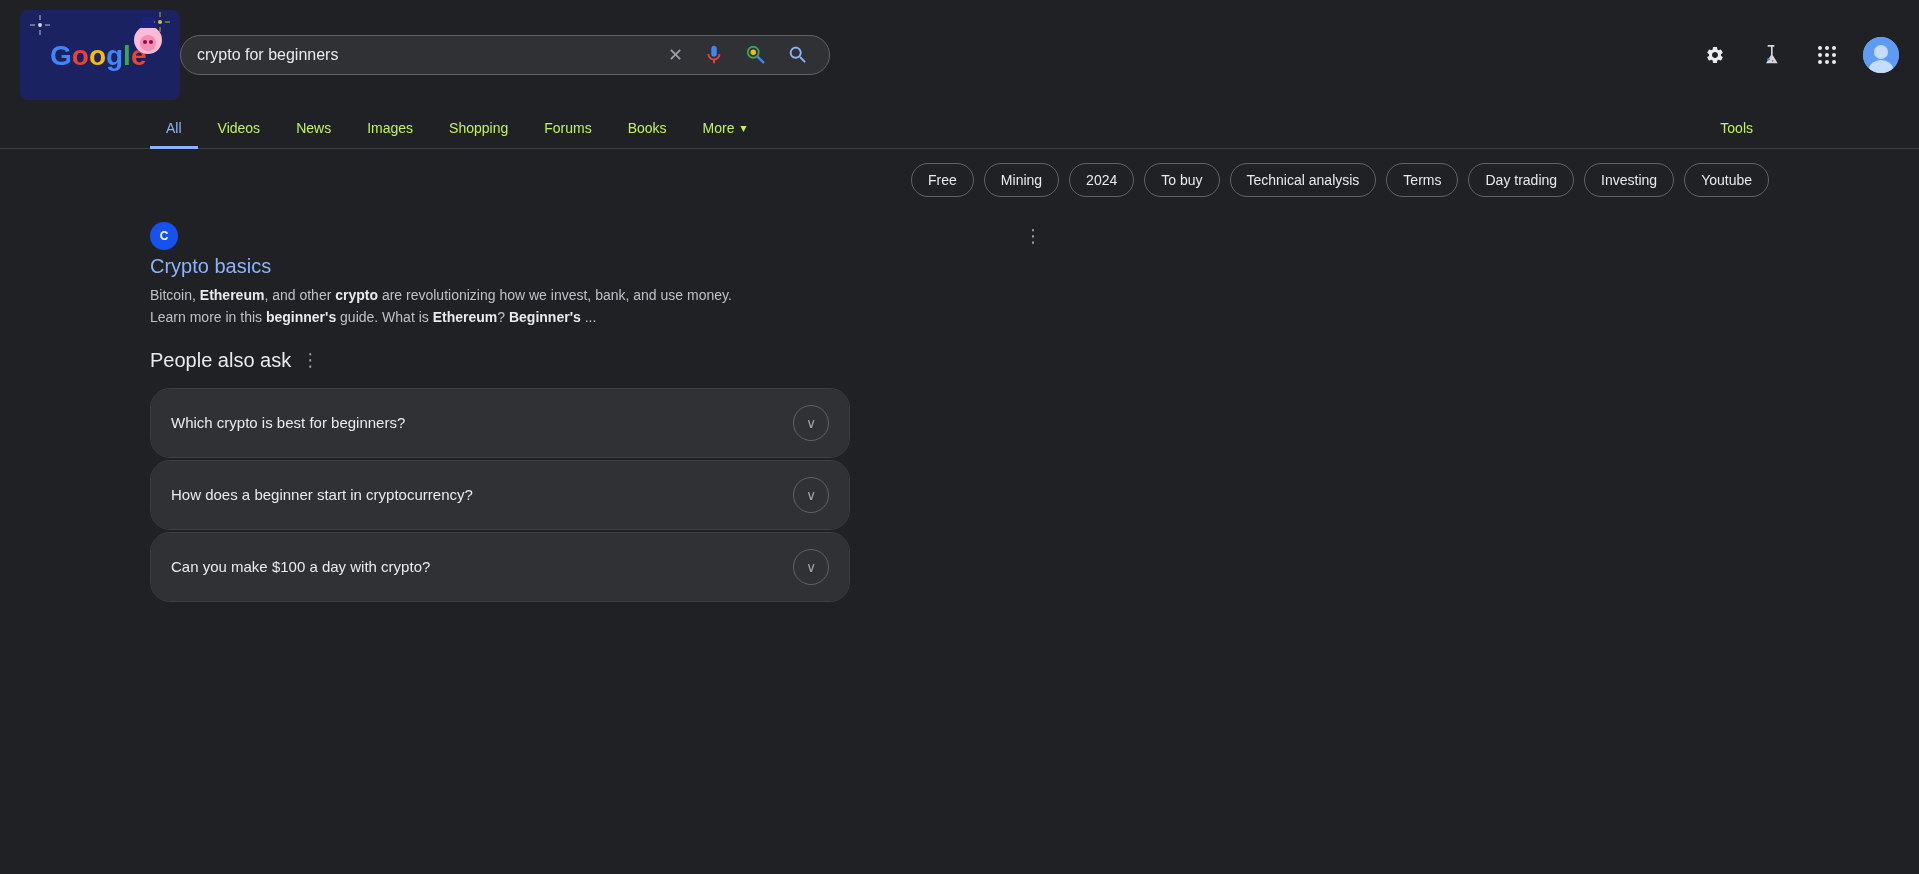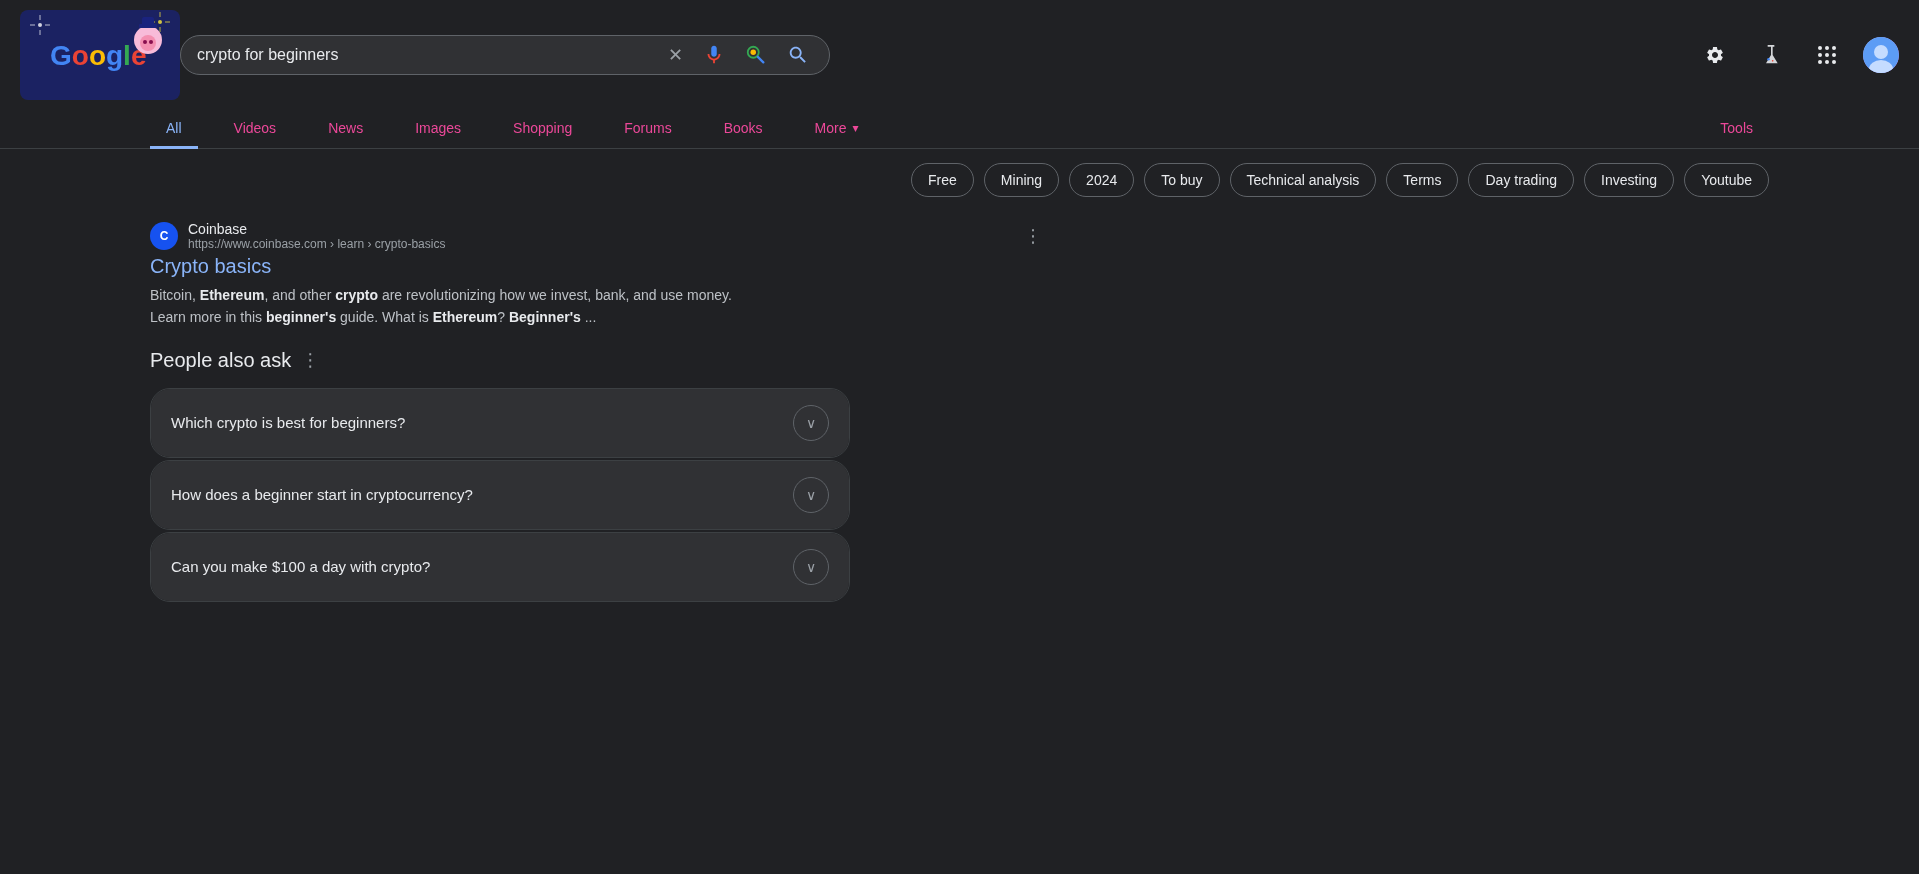--- a/index.html
+++ b/index.html
@@ -108,27 +108,27 @@
       align-items: center;
       justify-content: center;
     }
 
     
     .nav-tabs {
       display: flex;
       align-items: center;
       padding: 0 150px;
       border-bottom: 1px solid #3c4043;
-      gap: 20px;
+      gap: 4px;
     }
 
     .nav-tab {
       padding: 10px 16px;
       font-size: 14px;
-      color: #ec4899;
+      color: #bef264;
       cursor: pointer;
       border-bottom: 3px solid transparent;
       margin-bottom: -1px;
       white-space: nowrap;
       background: none;
       border-top: none;
       border-left: none;
       border-right: none;
       display: flex;
       align-items: center;
@@ -442,24 +442,20 @@
   <button class="chip">Youtube</button>
 </div>
 
 <div class="results-area">
 
   <div class="result-item">
     <div class="result-source">
       <div class="favicon">
         <span>C</span>
       </div>
-      <div class="source-info">
-        <span class="source-name">Coinbase</span>
-        <span class="source-url">https://www.coinbase.com › learn › crypto-basics</span>
-      </div>
       <button class="result-more-btn">⋮</button>
     </div>
     <a class="result-title" href="#">Crypto basics</a>
     <div class="result-snippet">
       Bitcoin, <strong>Ethereum</strong>, and other <strong>crypto</strong> are revolutionizing how we invest, bank, and use money.<br>
       Learn more in this <strong>beginner's</strong> guide. What is <strong>Ethereum</strong>? <strong>Beginner's</strong> ...
     </div>
   </div>
 
   <div class="paa-section">

